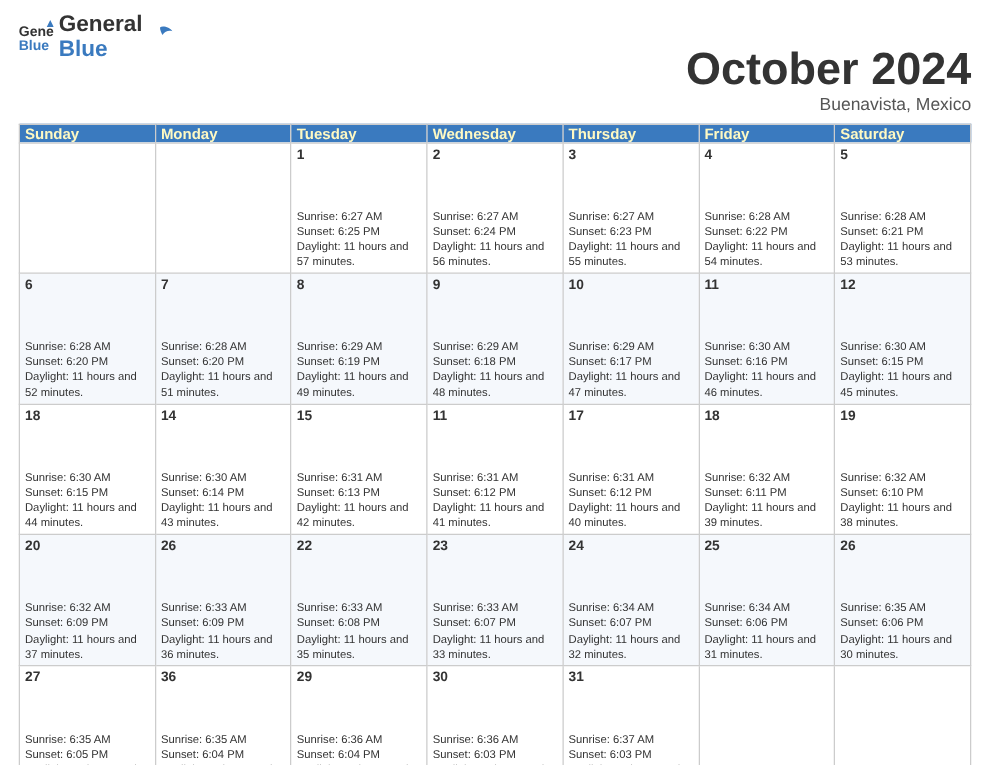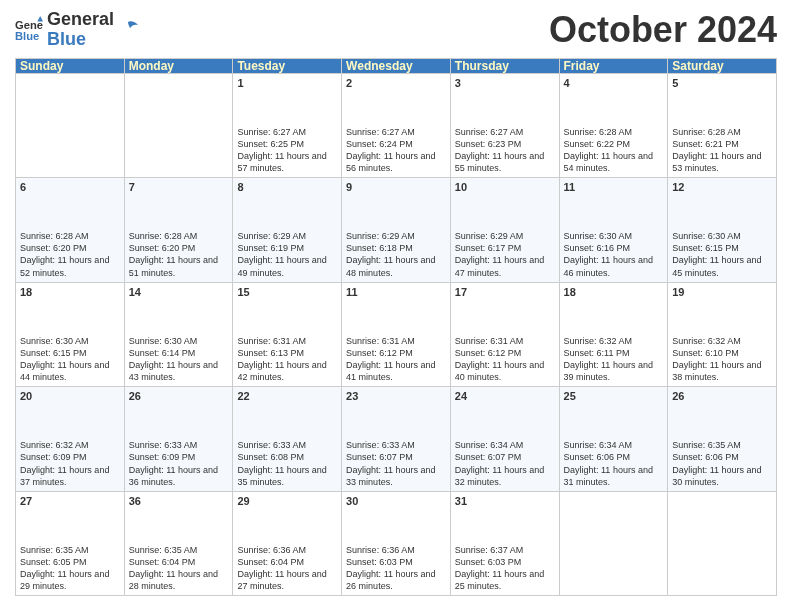--- a/index.html
+++ b/index.html
@@ -30,20 +30,21 @@
       height: 28px;
     }
     .title-block {
       text-align: right;
     }
     .month-title {
       font-size: 36px;
       font-weight: bold;
       color: #333;
       line-height: 1.1;
+      margin-top: 25px;
     }
     .subtitle {
       font-size: 14px;
       color: #555;
     }
     table {
       width: 100%;
       border-collapse: collapse;
       table-layout: fixed;
     }
@@ -101,20 +102,21 @@
       <div style="display:flex; flex-direction:column; line-height:1.1;">
         <span style="font-size:18px; font-weight:bold; color:#333;">General</span>
         <span style="font-size:18px; font-weight:bold; color:#3a7abf;">Blue</span>
       </div>
       <svg width="20" height="20" viewBox="0 0 20 20">
         <path d="M10 2 C12 0, 18 2, 20 5 C17 4, 14 5, 12 8 C11 6, 10 4, 10 2Z" fill="#3a7abf"></path>
       </svg>
     </div>
     <div class="title-block">
       <div class="month-title">October 2024</div>
+      <div class="subtitle">Buenavista, Mexico</div>
     </div>
   </div>
 
   <table>
     <thead>
       <tr>
       <th>Sunday</th>
           <th>Monday</th>
           <th>Tuesday</th>
           <th>Wednesday</th>

